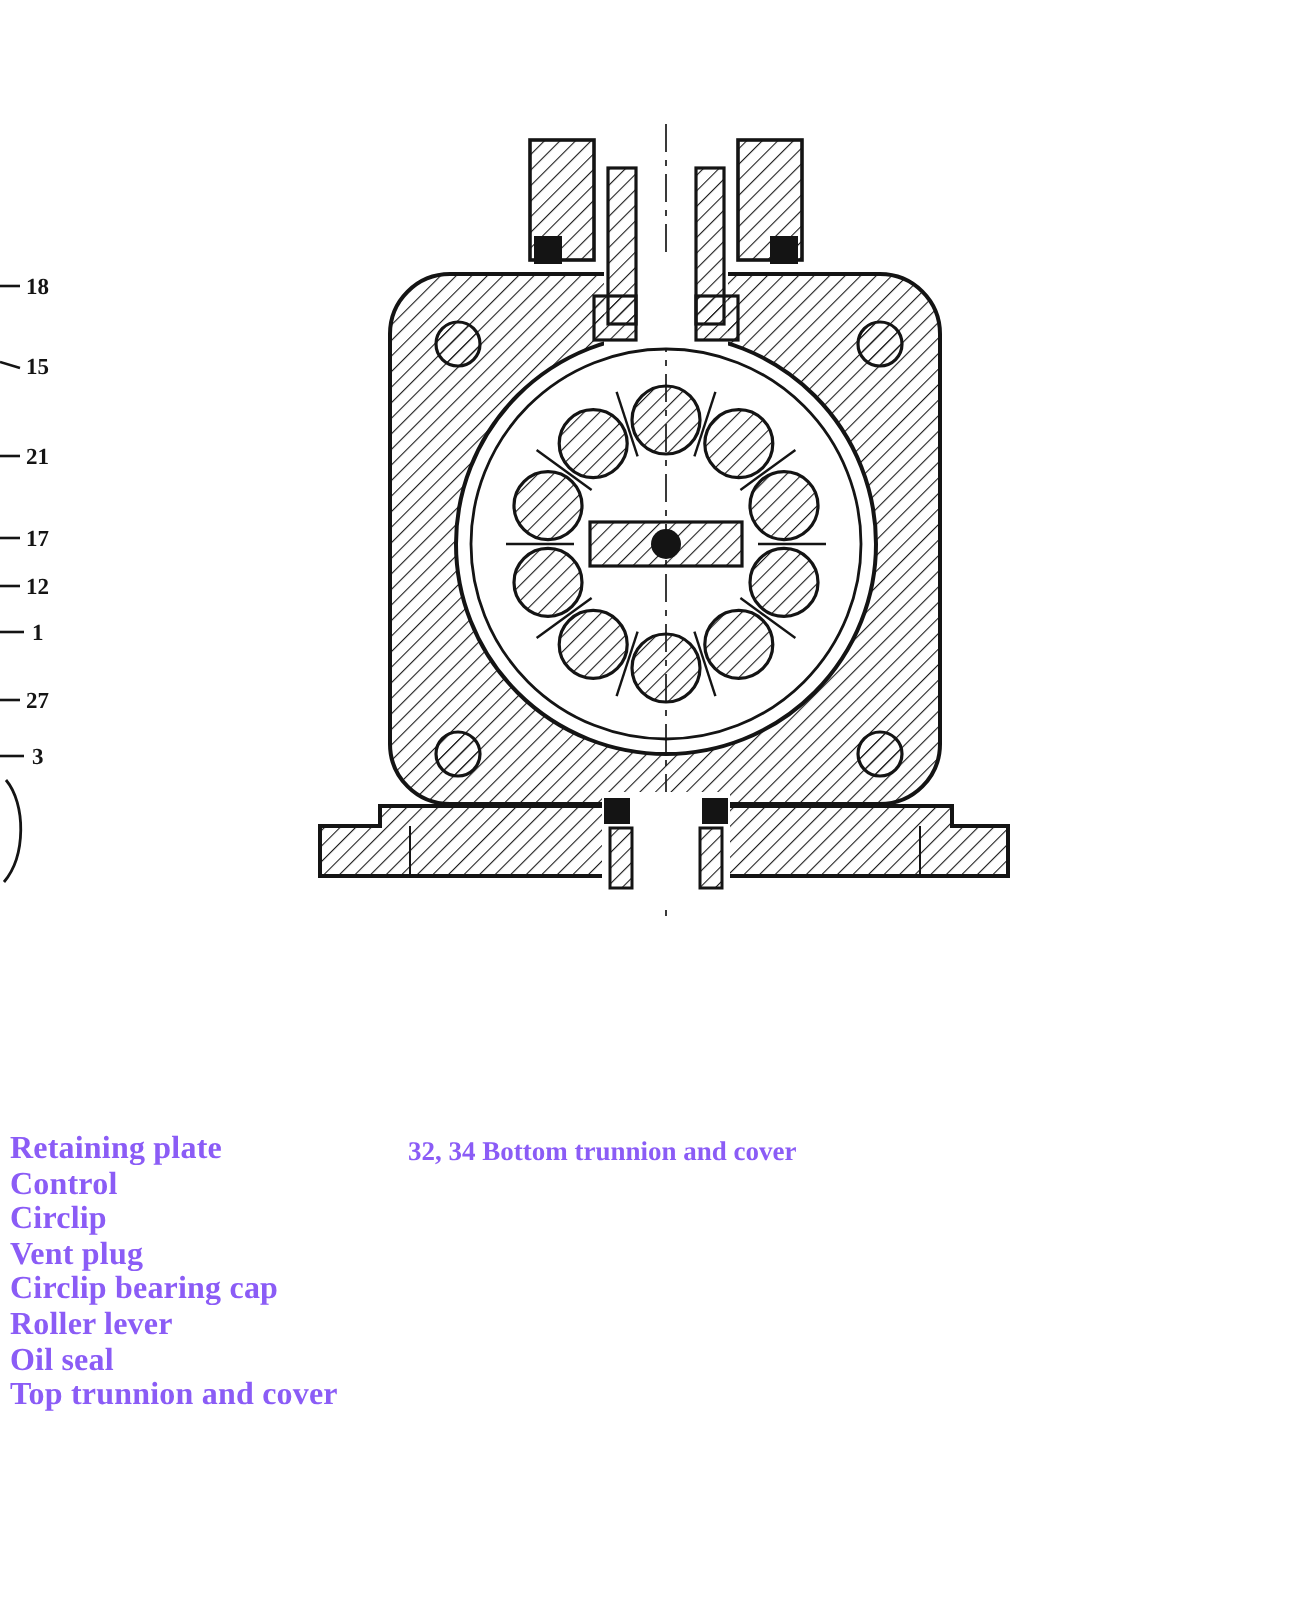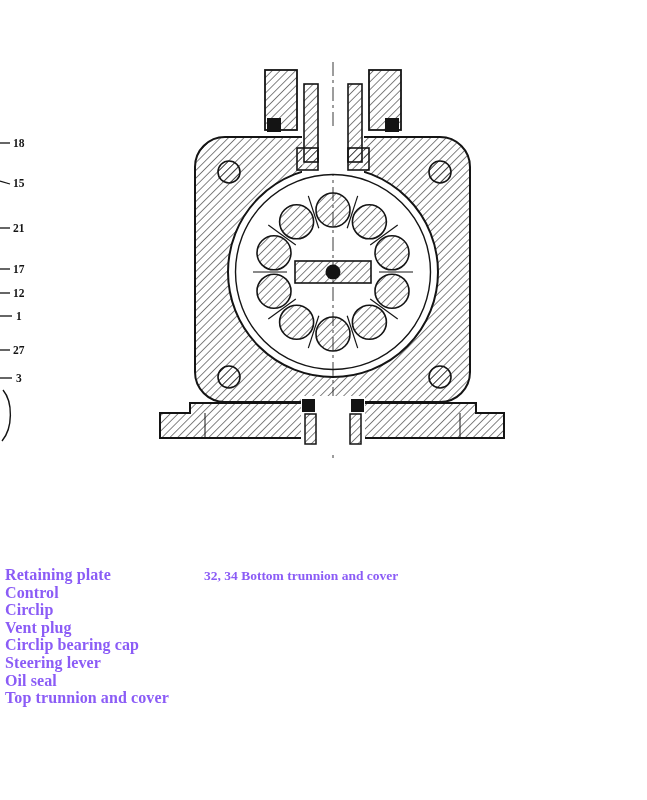--- a/index.html
+++ b/index.html
@@ -174,21 +174,21 @@
       </g>
     </g>
   </svg>
 
   <div class="parts-list">
     <div>Retaining plate</div>
     <div>Control</div>
     <div>Circlip</div>
     <div>Vent plug</div>
     <div>Circlip bearing cap</div>
-    <div>Steering lever</div>
+    <div>Roller lever</div>
     <div>Oil seal</div>
     <div>Top trunnion and cover</div>
   </div>
 
   <div class="caption">32, 34 Bottom trunnion and cover</div>
 
   <div class="chapter-vertical">Steering gear</div>
   <div class="pagenum-vertical">215</div>
 
 </div>

